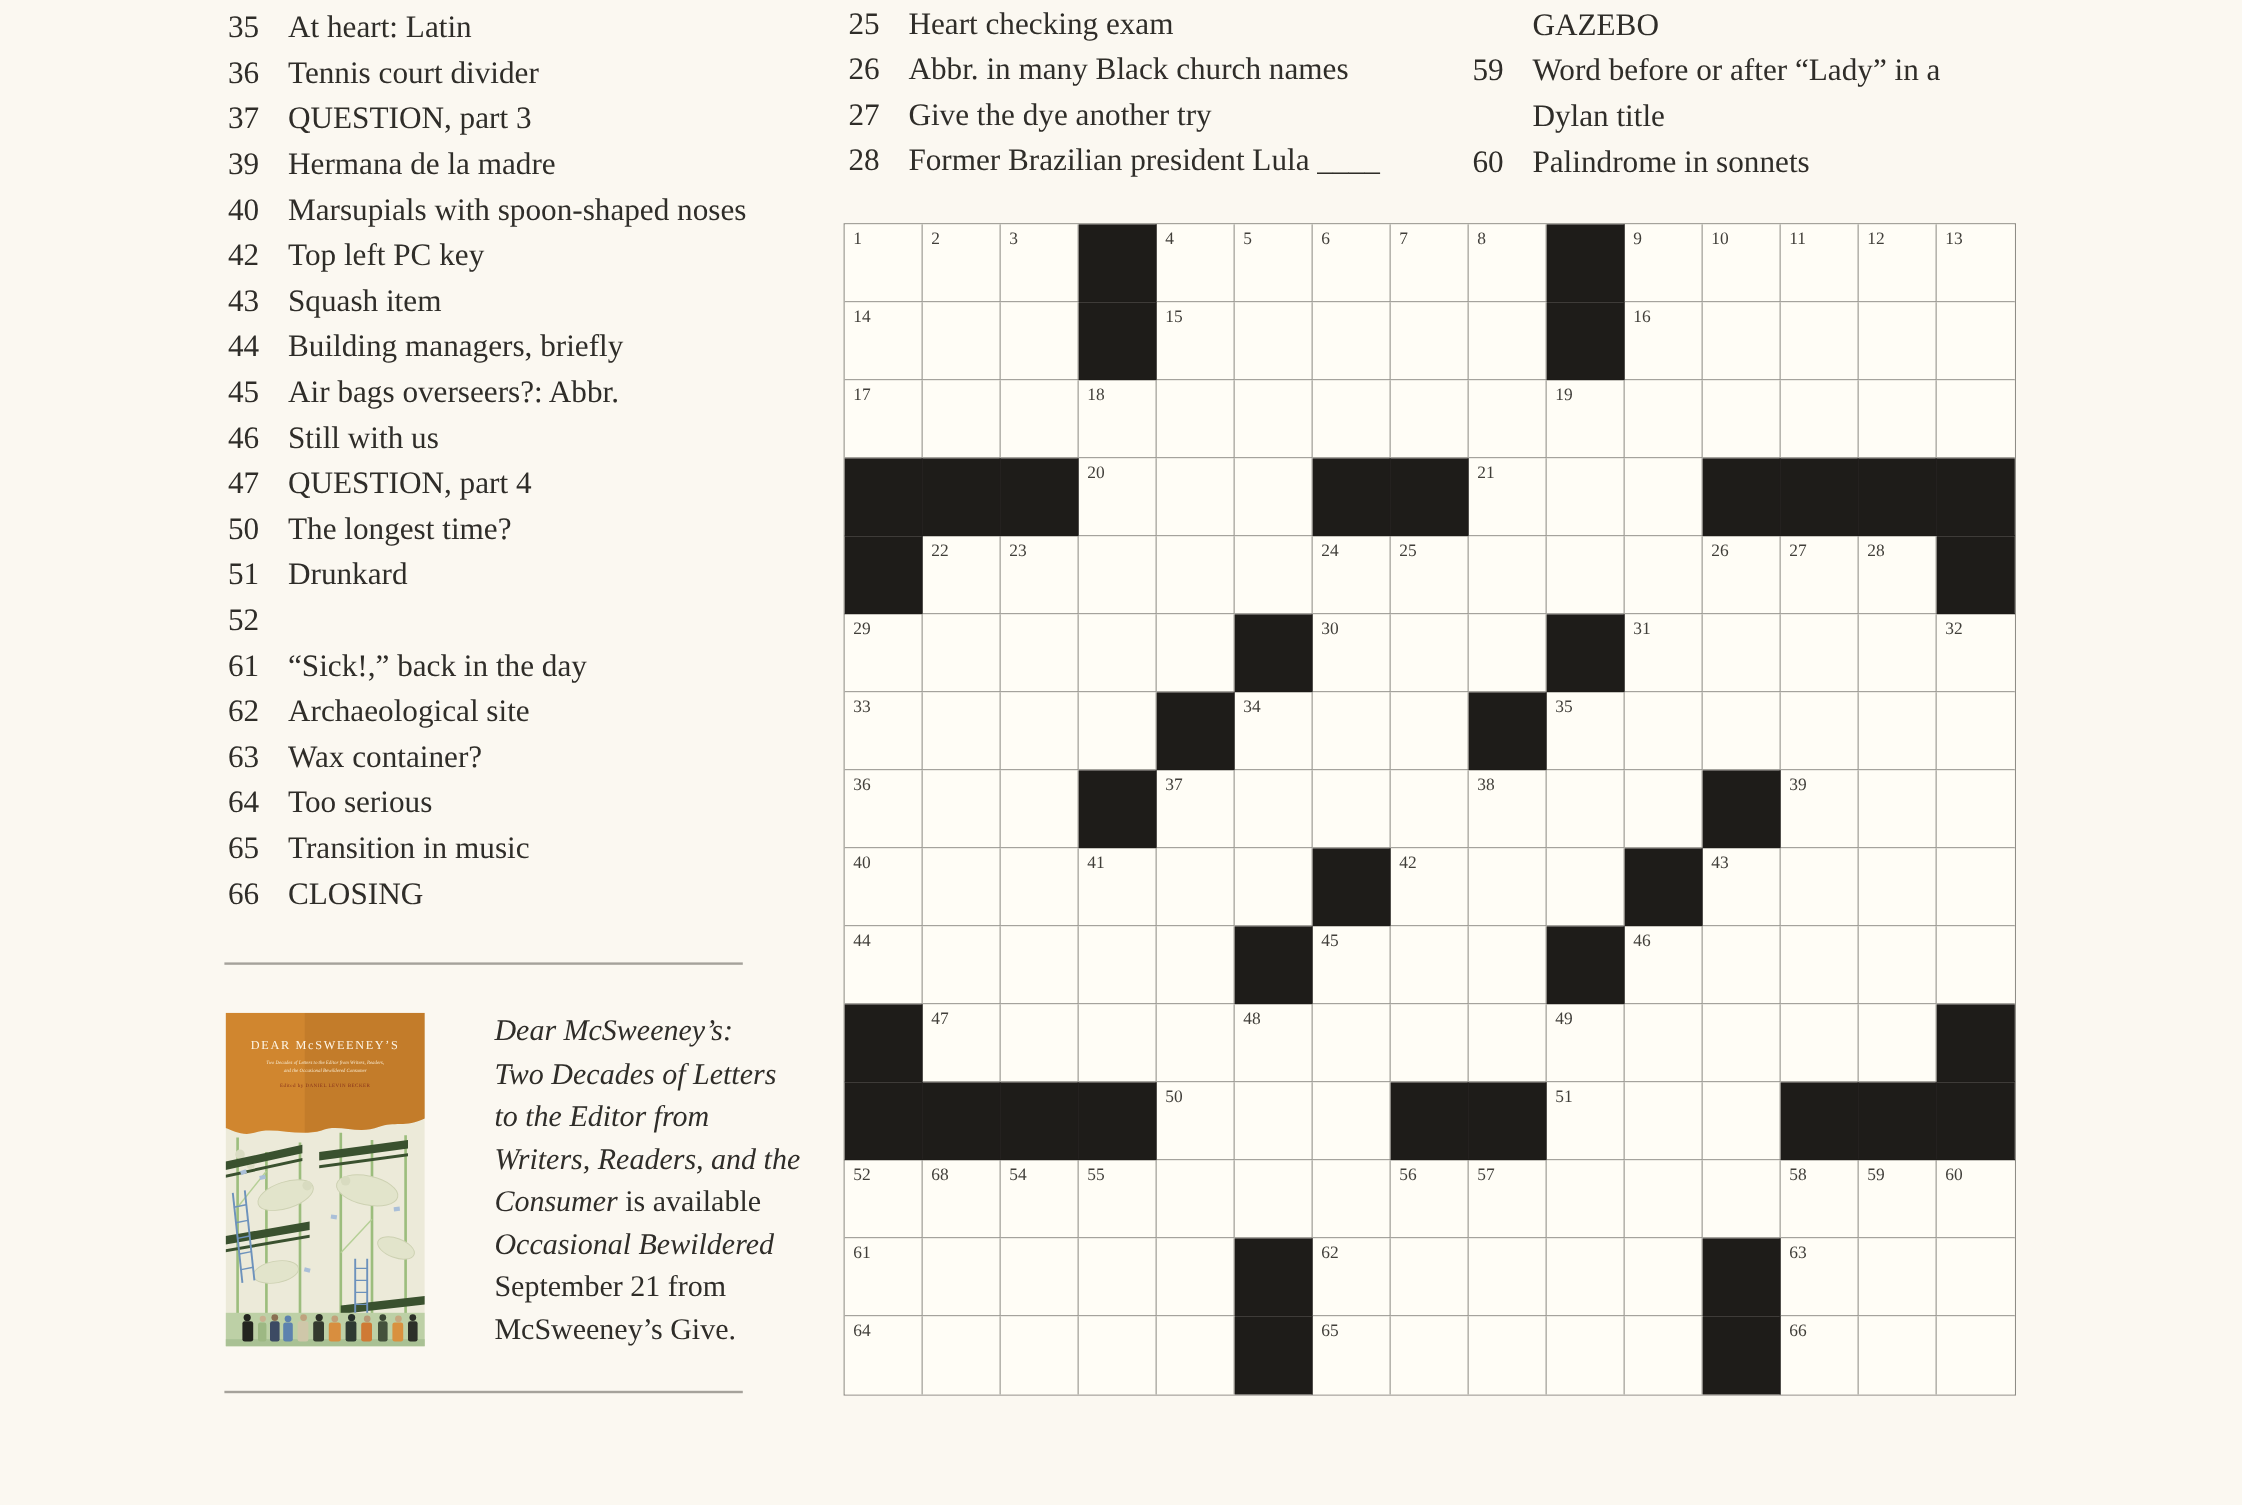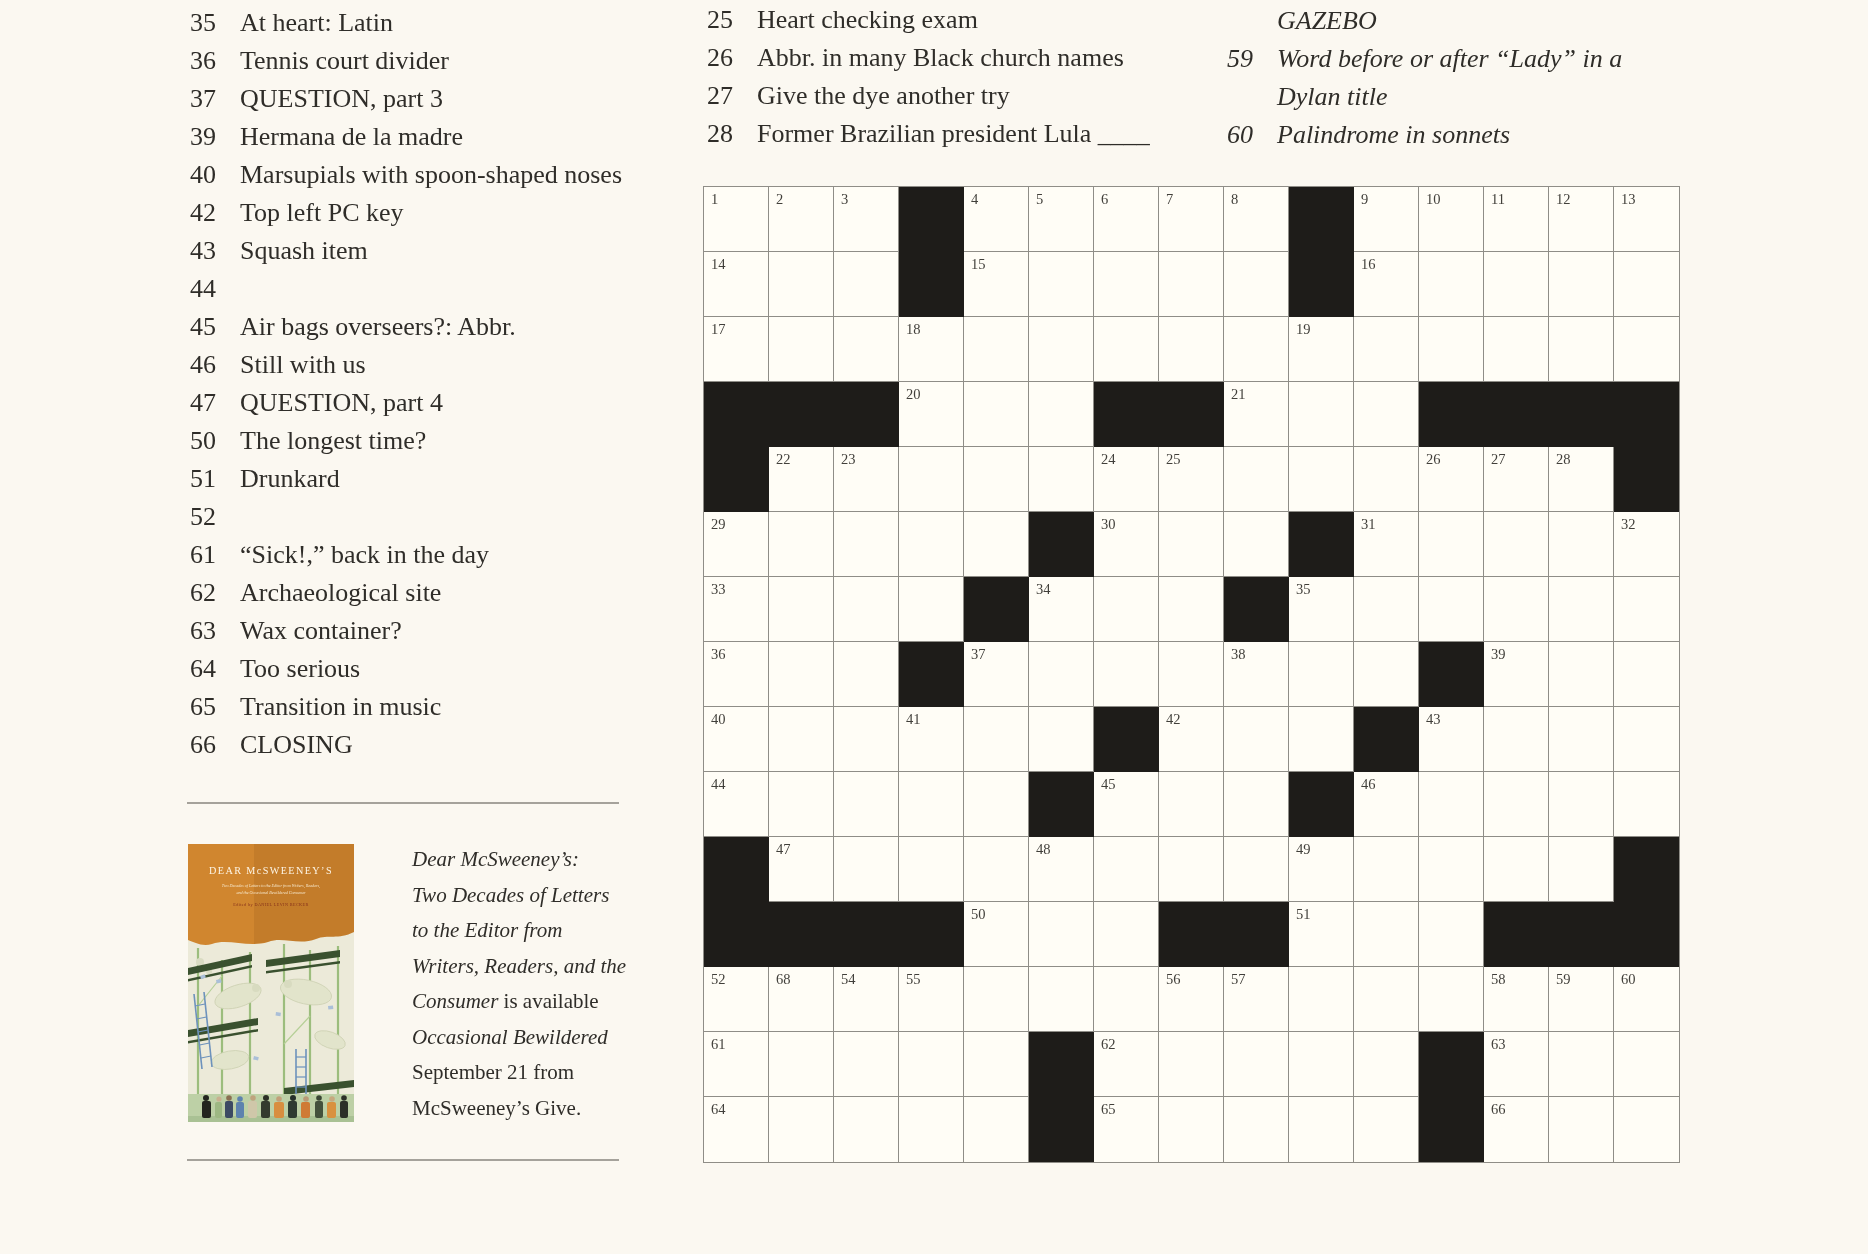--- a/index.html
+++ b/index.html
@@ -12,28 +12,28 @@
     overflow:hidden;
   }
   .page{position:absolute;inset:0;border-radius:26px;}
   
   .clue-col{position:absolute;}
   .clue{display:flex;font-size:26px;line-height:38px;}
   .clue-num{width:50px;flex:none;}
   .clue-text{white-space:pre-line;}
   #col-across{left:190px;top:4px;width:480px;}
   #col-down{left:707px;top:1px;width:480px;}
-  #col-right{left:1227px;top:2px;width:440px;font-style:italic;}
+  #col-right{left:1227px;top:2px;width:440px;}
   
   .rule{position:absolute;left:187px;width:432px;height:2px;background:#a5a29b;}
   .rule-top{top:802px;}
   .rule-bottom{top:1159px;}
   
   .cover{position:absolute;left:188px;top:844px;width:166px;height:278px;}
-  .ad-text{position:absolute;left:412px;top:842px;width:300px;font-size:21px;line-height:35.5px;}
+  .ad-text{position:absolute;left:412px;top:842px;width:300px;font-size:25px;line-height:35.5px;}
   .ad-text .it{font-style:italic;}
   
   .xgrid{
     position:absolute;left:703px;top:186px;
     display:grid;
     grid-template-columns:repeat(15,65px);
     grid-template-rows:repeat(15,65px);
     border:1px solid #8f8d87;
     background:#fffdf6;
   }
@@ -82,20 +82,21 @@
       <div class="clue">
         <span class="clue-num">42</span>
         <span class="clue-text">Top left PC key</span>
       </div>
       <div class="clue">
         <span class="clue-num">43</span>
         <span class="clue-text">Squash item</span>
       </div>
       <div class="clue">
         <span class="clue-num">44</span>
+        <span class="clue-text">Building managers, briefly</span>
       </div>
       <div class="clue">
         <span class="clue-num">45</span>
         <span class="clue-text">Air bags overseers?: Abbr.</span>
       </div>
       <div class="clue">
         <span class="clue-num">46</span>
         <span class="clue-text">Still with us</span>
       </div>
       <div class="clue">

